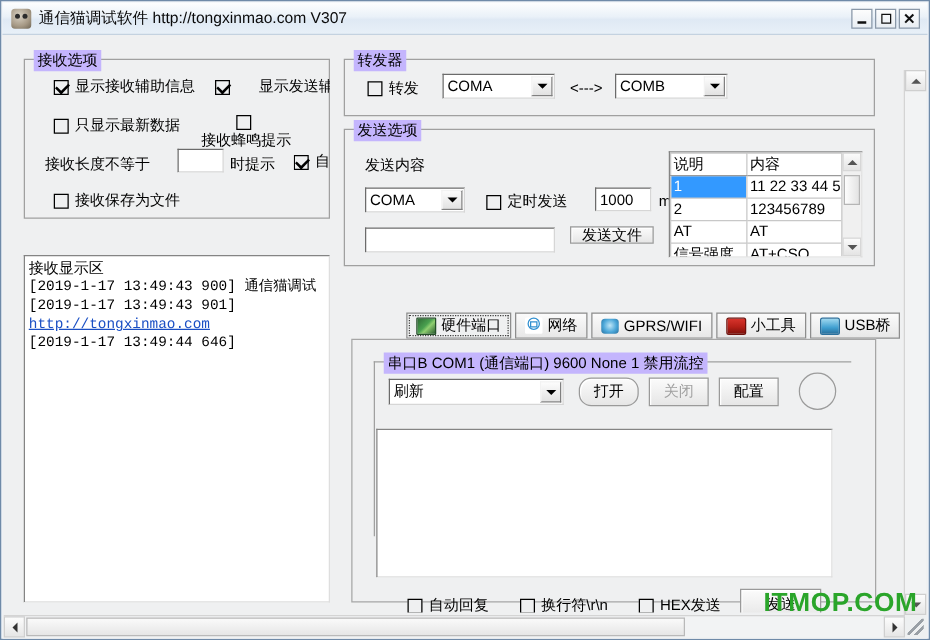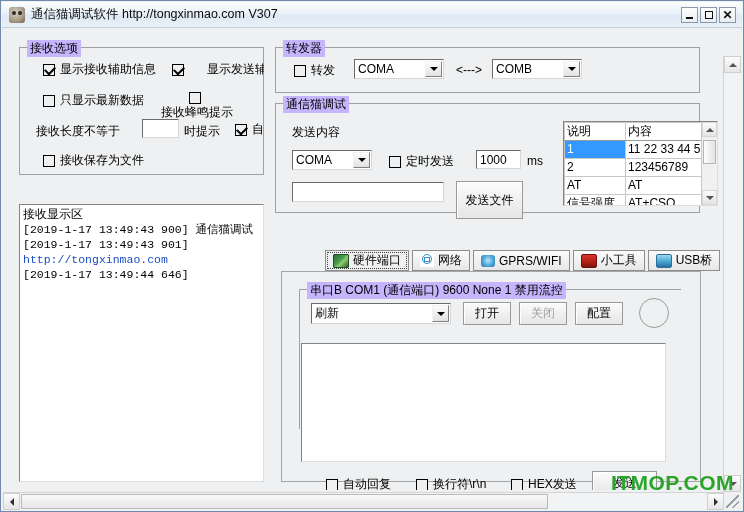--- a/index.html
+++ b/index.html
@@ -149,21 +149,21 @@
   }
   .recv-title{font-size:12px;color:#000;line-height:15px;}
   .recv-line{
     font-family:"Liberation Mono","DejaVu Sans Mono",monospace;
     font-size:11.5px;line-height:15px;color:#000;white-space:nowrap;
   }
   .recv-line.cn{font-family:"Liberation Sans",sans-serif;font-size:12px;}
   .recv-link{
     font-family:"Liberation Mono","DejaVu Sans Mono",monospace;
     font-size:11.5px;line-height:15px;
-    color:#1a4fc4;white-space:nowrap;
+    color:#1a4fc4;text-decoration:underline;white-space:nowrap;
   }
 
   
   .tablewrap{
     position:absolute;
     background:#fff;
     border:1px solid #848484;
     border-right-color:#dedede;border-bottom-color:#dedede;
     box-sizing:border-box;
     overflow:hidden;
@@ -390,44 +390,44 @@
 
         <div class="combo" style="position:absolute;left:216px;top:11px;width:90px;height:20px;">
           <span>COMB</span>
           <div class="arrowbtn">
               <div class="caret-down"></div>
             </div>
         </div>
       </div>
 
       <div class="group" style="left:270px;top:72px;width:425px;height:110px;">
-        <div class="legend">通信猫调试</div>
+        <div class="legend">发送选项</div>
 
         <div class="lbl" style="left:16px;top:20px;">发送内容</div>
 
 
         <div class="combo" style="position:absolute;left:16px;top:46px;width:80px;height:20px;">
           <span>COMA</span>
           <div class="arrowbtn">
               <div class="caret-down"></div>
             </div>
         </div>
 
         <div class="cb" style="position:absolute;left:113px;top:49px;">
           <div class="box"></div>
           <div class="cb-label">定时发送</div>
         </div>
 
         <input class="textbox" style="position: absolute; left: 200px; top: 46px; width: 45px; height: 19px;" value="1000">
         <div class="lbl" style="left:251px;top:50px;">ms</div>
 
         <input class="textbox" style="position: absolute; left: 16px; top: 78px; width: 152px; height: 20px;" value="">
-        <div class="btn" style="position:absolute;left:180px;top:77px;width:67px;height:38px;">发送文件</div>
-
-        <div class="tablewrap" style="left:259px;top:17px;width:155px;height:85px;margin-left:28px;">
+        <div class="btn" style="position:absolute;left:180px;top:77px;width:67px;height:14px;">发送文件</div>
+
+        <div class="tablewrap" style="left:259px;top:17px;width:155px;height:85px;">
           <table class="grid">
             <thead>
               <tr>
                 <th style="width:56px;">说明</th>
                 <th>内容</th>
               </tr>
             </thead>
             <tbody>
               <tr>
                 <td class="sel">1</td>
@@ -496,21 +496,21 @@
         <div class="group" style="left:17px;top:17px;width:382px;height:140px;border-right:0;border-bottom:0;">
           <div class="legend">串口B COM1 (通信端口) 9600  None  1  禁用流控</div>
 
           <div class="combo" style="position:absolute;left:11px;top:13px;width:140px;height:21px;">
             <span>刷新</span>
             <div class="arrowbtn">
                 <div class="caret-down"></div>
               </div>
           </div>
 
-          <div class="btn" style="position:absolute;left:163px;top:12px;width:48px;height:23px;">打开</div>
+          <div class="btn" style="position:absolute;left:163px;top:12px;width:48px;height:23px;border-radius:10px;">打开</div>
           <div class="btn disabled" style="position:absolute;left:219px;top:12px;width:48px;height:23px;">关闭</div>
           <div class="btn" style="position:absolute;left:275px;top:12px;width:48px;height:23px;">配置</div>
 
           <div class="ledcircle" style="left:339px;top:8px;"></div>
         </div>
 
         <textarea class="bigtext" style="left: 19px; top: 71px; width: 365px; height: 119px; resize: none; outline: none; padding: 2px 3px; font-family: &quot;Liberation Sans&quot;, sans-serif; font-size: 12px;" value=""></textarea>
 
         <div class="cb" style="position:absolute;left:44px;top:204px;">
           <div class="box"></div>

